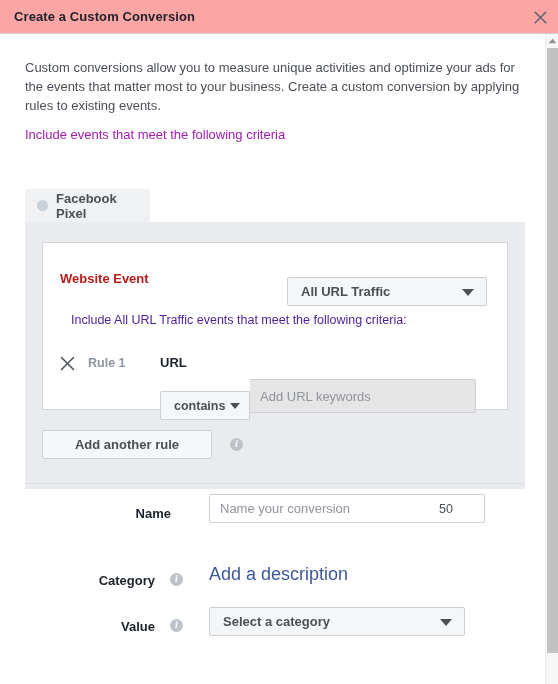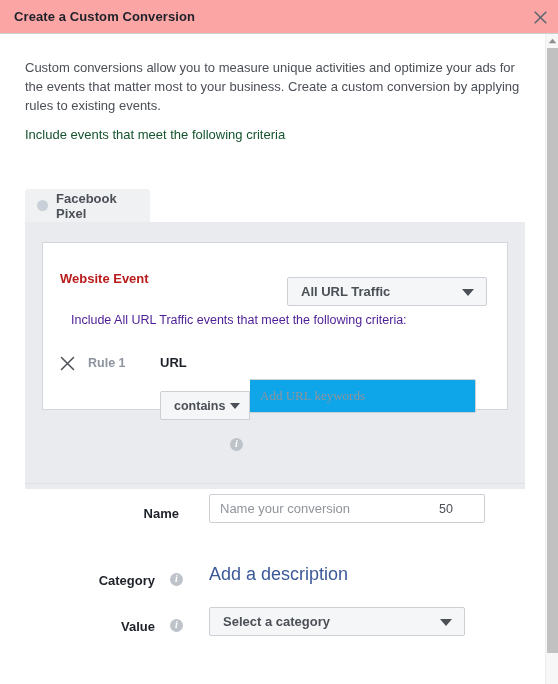--- a/index.html
+++ b/index.html
@@ -102,21 +102,21 @@
     width: 500px;
     font-size: 13px;
     line-height: 19px;
     color: #4b4f56;
   }
   .criteria-label {
     position: absolute;
     left: 25px;
     top: 93px;
     font-size: 13px;
-    color: #14532d;
+    color: #a21caf;
   }
 
   
   .tab {
     position: absolute;
     left: 25px;
     top: 155px;
     width: 125px;
     height: 33px;
     background: #f0f1f3;
@@ -259,26 +259,26 @@
     border-top-width: 6px;
     margin-top: -3px;
   }
 
   .url-input {
     position: absolute;
     left: 207px;
     top: 136px;
     width: 226px;
     height: 29px;
-    background: #0ea5e9;
+    background: #e5e5e5;
     border: 1px solid #ccd0d5;
     border-left: none;
     border-radius: 0 2px 2px 0;
     box-sizing: border-box;
-    font-family: Liberation Serif, serif;
+    font-family: Liberation Sans, sans-serif;
     font-size: 13px;
     color: #1d2129;
     padding: 16px 10px;
     outline: none;
   }
   .url-input::placeholder { color: #90949c; }
 
   .add-rule-btn {
     position: absolute;
     left: 17px;
@@ -335,21 +335,21 @@
   }
 
   
   .form-label {
     position: absolute;
     font-size: 13px;
     font-weight: bold;
     color: #1d2129;
     text-align: right;
   }
-  #label-name  { left: 84px; top: 472px; width: 95px; }
+  #label-name  { left: 76px; top: 472px; width: 95px; }
   #label-category { left: 60px; top: 539px; width: 95px; }
   #label-value { left: 60px; top: 585px; width: 95px; }
 
   #category-info { position: absolute; left: 170px; top: 539px; }
   #value-info    { position: absolute; left: 170px; top: 585px; }
 
   .text-input {
     position: absolute;
     background: #ffffff;
     border: 1px solid #ccd0d5;
@@ -463,20 +463,21 @@
         <div class="url-label">URL</div>
 
         <div class="select-box" id="rule-operator-select">
           <span class="sel-text">contains</span>
           <span class="caret"></span>
         </div>
 
         <input class="url-input" type="text" placeholder="Add URL keywords" style="">
       </div>
 
+      <button class="add-rule-btn">Add another rule</button>
       <span class="info-icon" id="add-rule-info"></span>
 
     </div>
 
     <div class="divider"></div>
 
     <div class="form-label" id="label-name">Name</div>
     <input class="text-input" id="name-input" type="text" placeholder="Name your conversion" style="">
     <div class="char-count">50</div>
     <a class="link" id="add-description">Add a description</a>

